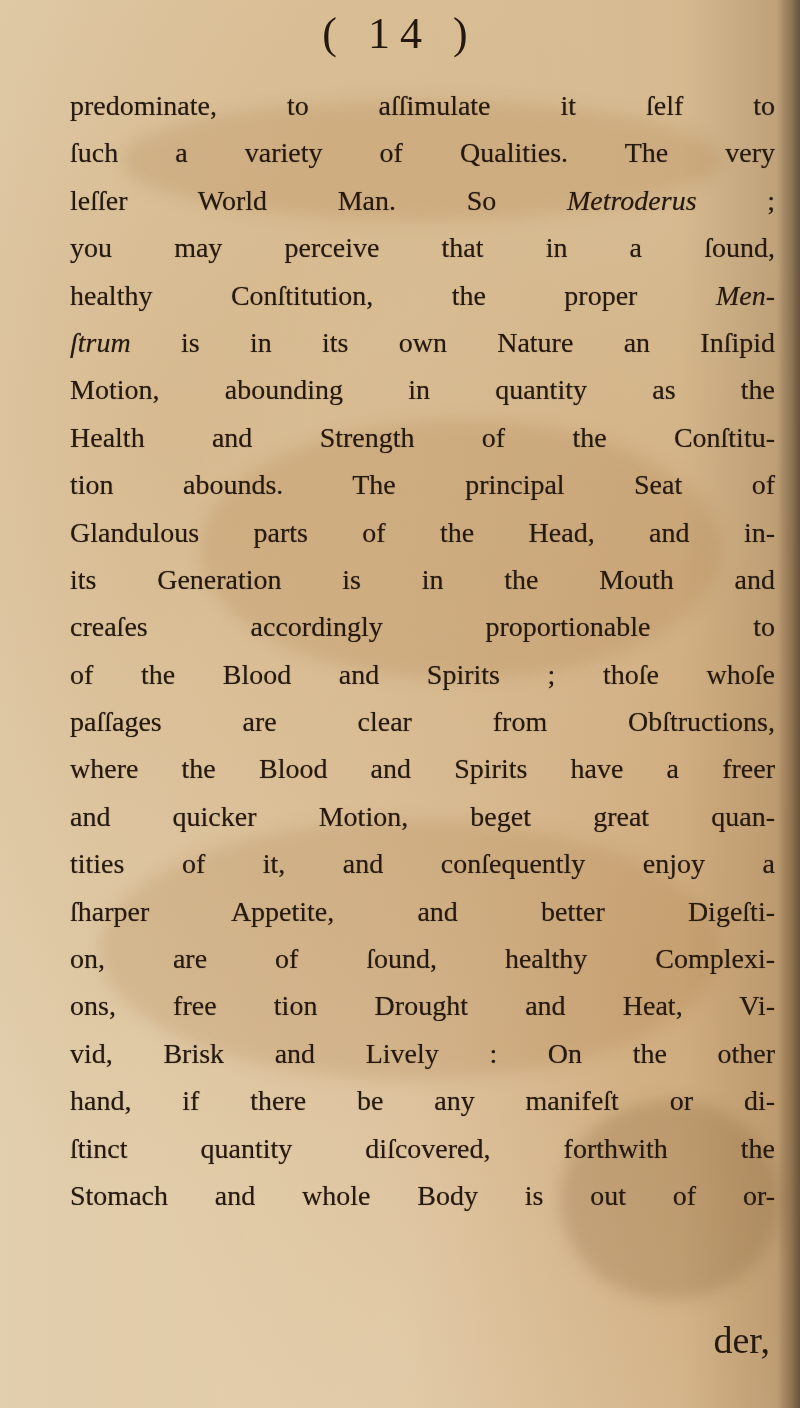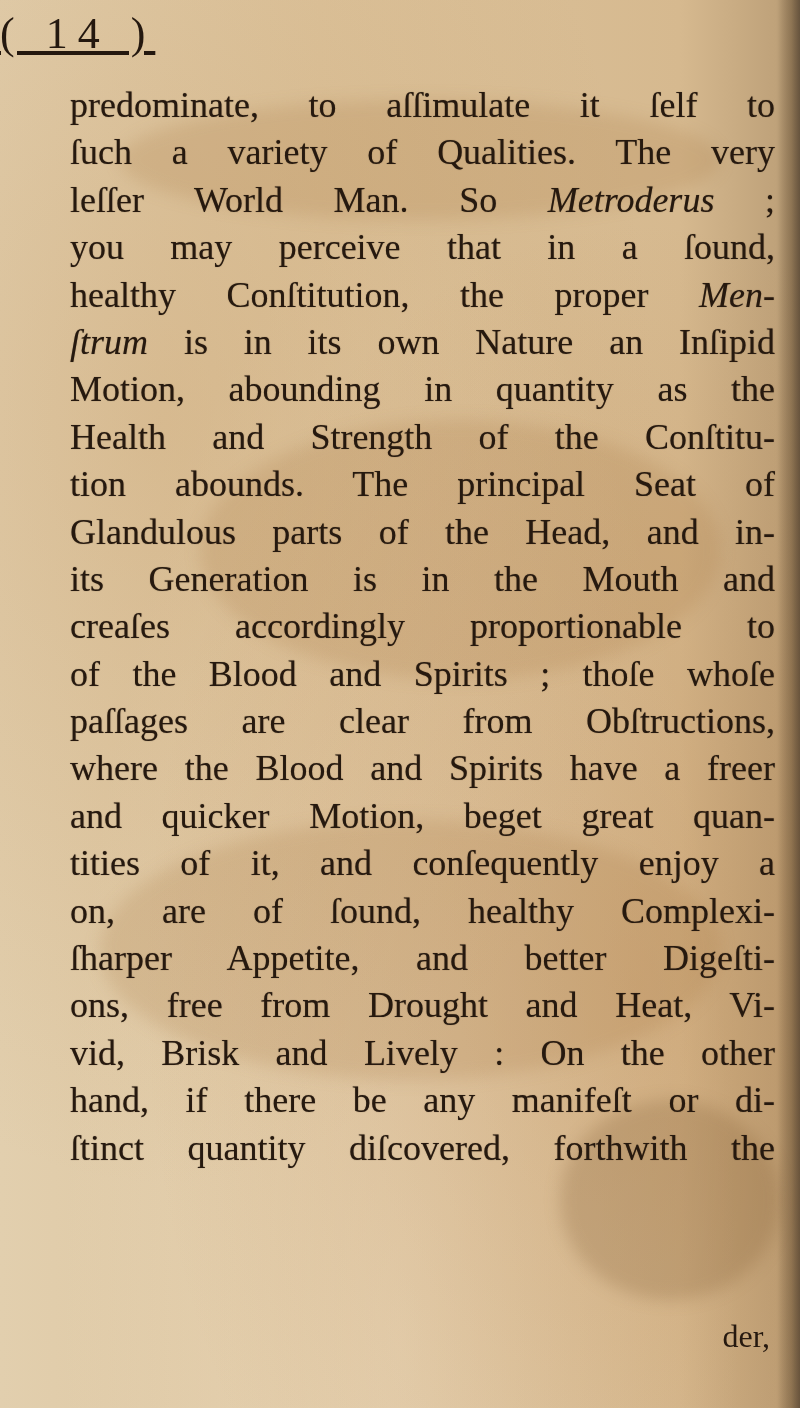--- a/index.html
+++ b/index.html
@@ -17,41 +17,40 @@
         linear-gradient(90deg, #e2cfae 0%, #dcc39c 40%, #d6b98f 85%, #bfa27a 97%, #8e7758 100%);
       font-family: "DejaVu Serif", "Liberation Serif", serif;
       color: #2a1d12;
     }
     .right-edge {
       position: absolute; right: 0; top: 0; width: 22px; height: 1408px;
       background: linear-gradient(90deg, rgba(120,95,65,0) 0%, rgba(110,85,55,0.35) 60%, rgba(70,55,40,0.55) 100%);
     }
     .page-number {
       position: absolute; top: 8px; left: 0; width: 800px;
-      text-align: left; font-size: 44px; letter-spacing: 10px;
+      text-align: center; font-size: 44px; letter-spacing: 10px;
       font-family: "Liberation Serif", serif;
       color: #24180f;
-      text-decoration: underline;
     }
     .body-text {
       position: absolute; left: 70px; top: 82px; width: 705px;
     }
     .line {
       height: 47.4px; line-height: 47.4px;
-      font-size: 36px;
+      font-size: 28px;
       font-family: "Liberation Serif", serif;
       white-space: nowrap;
       text-align: justify; text-align-last: justify;
       color: #26190f;
       text-shadow: 0 0 1px rgba(40,25,10,0.5);
     }
     .line em { font-style: italic; margin-top: 48px; }
     .catchword {
       position: absolute; right: 30px; top: 1318px;
-      font-size: 32px; font-family: "Liberation Serif", serif;
+      font-size: 38px; font-family: "Liberation Serif", serif;
       color: #26190f;
     }
     .stain {
       position: absolute; border-radius: 50%;
       background: rgba(160,110,55,0.18);
       filter: blur(8px);
     }
   </style>
 </head>
 <body>
@@ -76,22 +75,23 @@
     <div class="line"><span>Health and Strength of the Conſtitu-</span><em></em><span></span></div>
     <div class="line"><span>tion abounds.  The principal Seat of</span><em></em><span></span></div>
     <div class="line"><span>Glandulous parts of the Head, and in-</span><em></em><span></span></div>
     <div class="line"><span>its Generation is in the Mouth and</span><em></em><span></span></div>
     <div class="line"><span>creaſes accordingly proportionable to</span><em></em><span></span></div>
     <div class="line"><span>of the Blood and Spirits ;  thoſe whoſe</span><em></em><span></span></div>
     <div class="line"><span>paſſages are clear from Obſtructions,</span><em></em><span></span></div>
     <div class="line"><span>where the Blood and Spirits have a freer</span><em></em><span></span></div>
     <div class="line"><span>and quicker Motion, beget great quan-</span><em></em><span></span></div>
     <div class="line"><span>tities of it, and conſequently enjoy a</span><em></em><span></span></div>
+    <div class="line"><span>ſharper Appetite, and better Digeſti-</span><em></em><span></span></div>
     <div class="line"><span>on, are of ſound, healthy Complexi-</span><em></em><span></span></div>
-    <div class="line"><span>ſharper Appetite, and better Digeſti-</span><em></em><span></span></div>
-    <div class="line"><span>ons, free from Drought and Heat, Vi-</span><em></em><span></span></div>
+    <div class="line"><span>ons, free tion Drought and Heat, Vi-</span><em></em><span></span></div>
     <div class="line"><span>vid, Brisk and Lively : On the other</span><em></em><span></span></div>
     <div class="line"><span>hand, if there be any manifeſt or di-</span><em></em><span></span></div>
     <div class="line"><span>ſtinct quantity diſcovered, forthwith the</span><em></em><span></span></div>
+    <div class="line"><span>Stomach and whole Body is out of or-</span><em></em><span></span></div>
   </div>
 
   <div class="catchword">der,</div>
 </div>
 
 </body></html>

